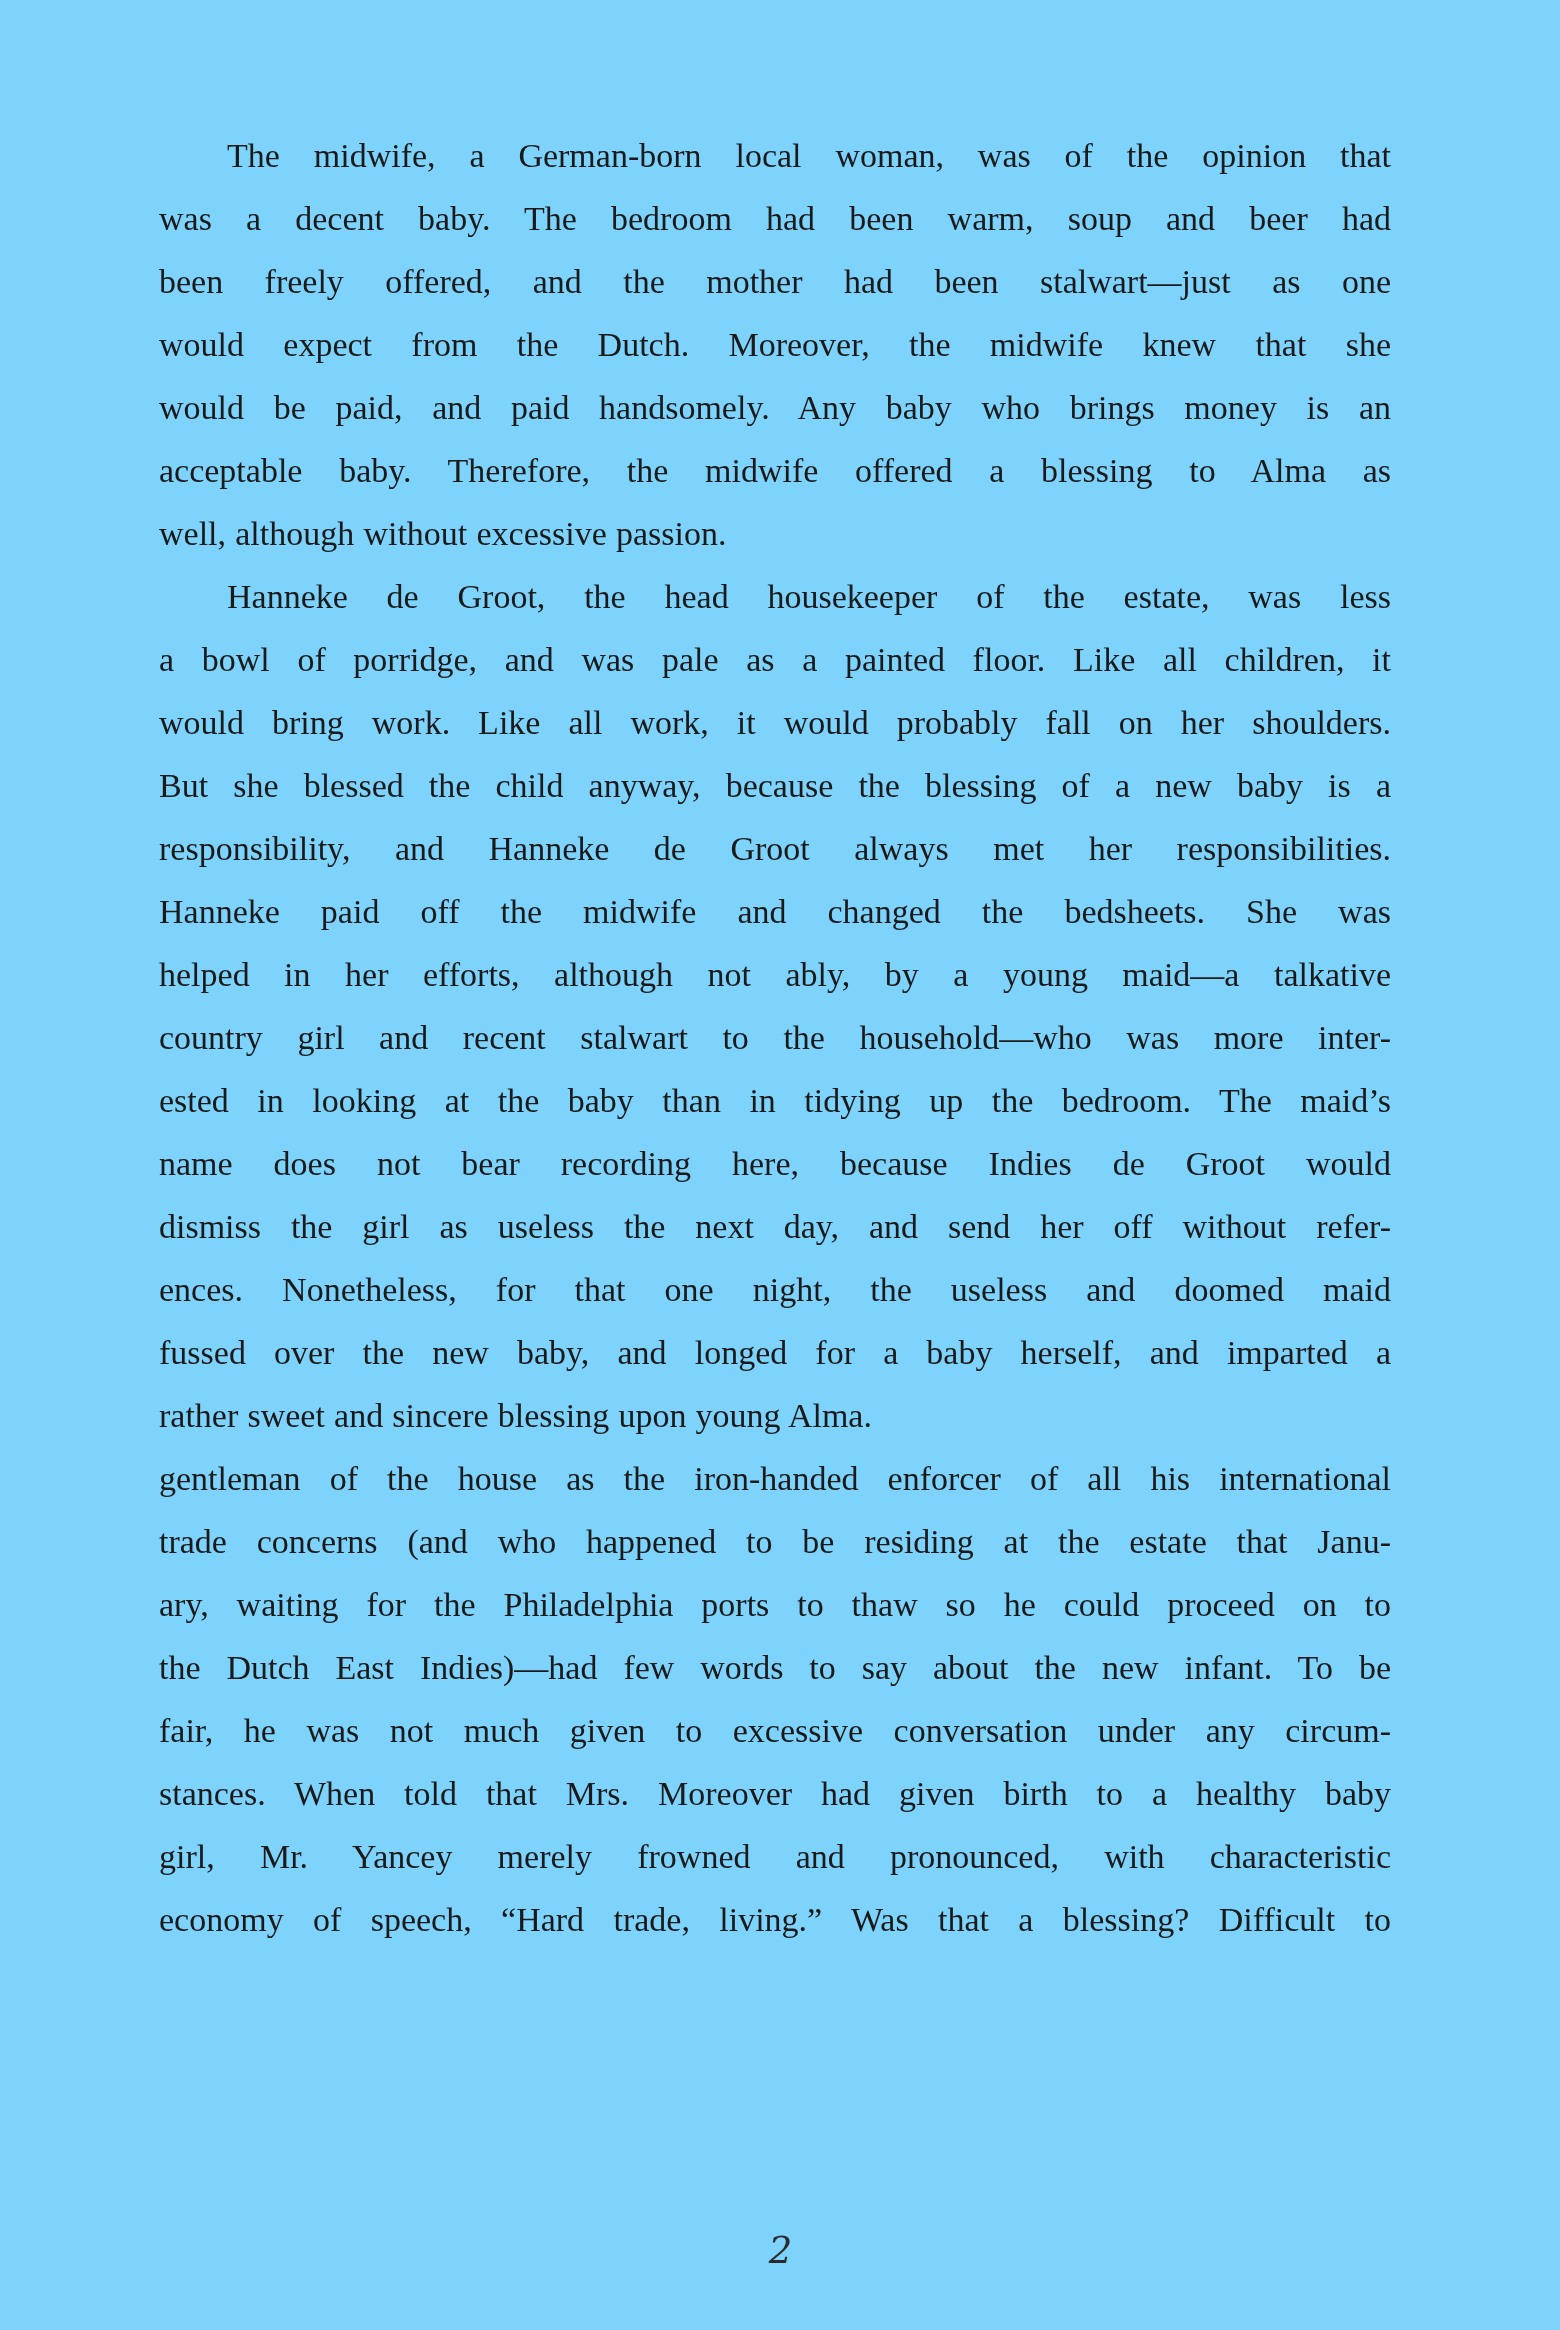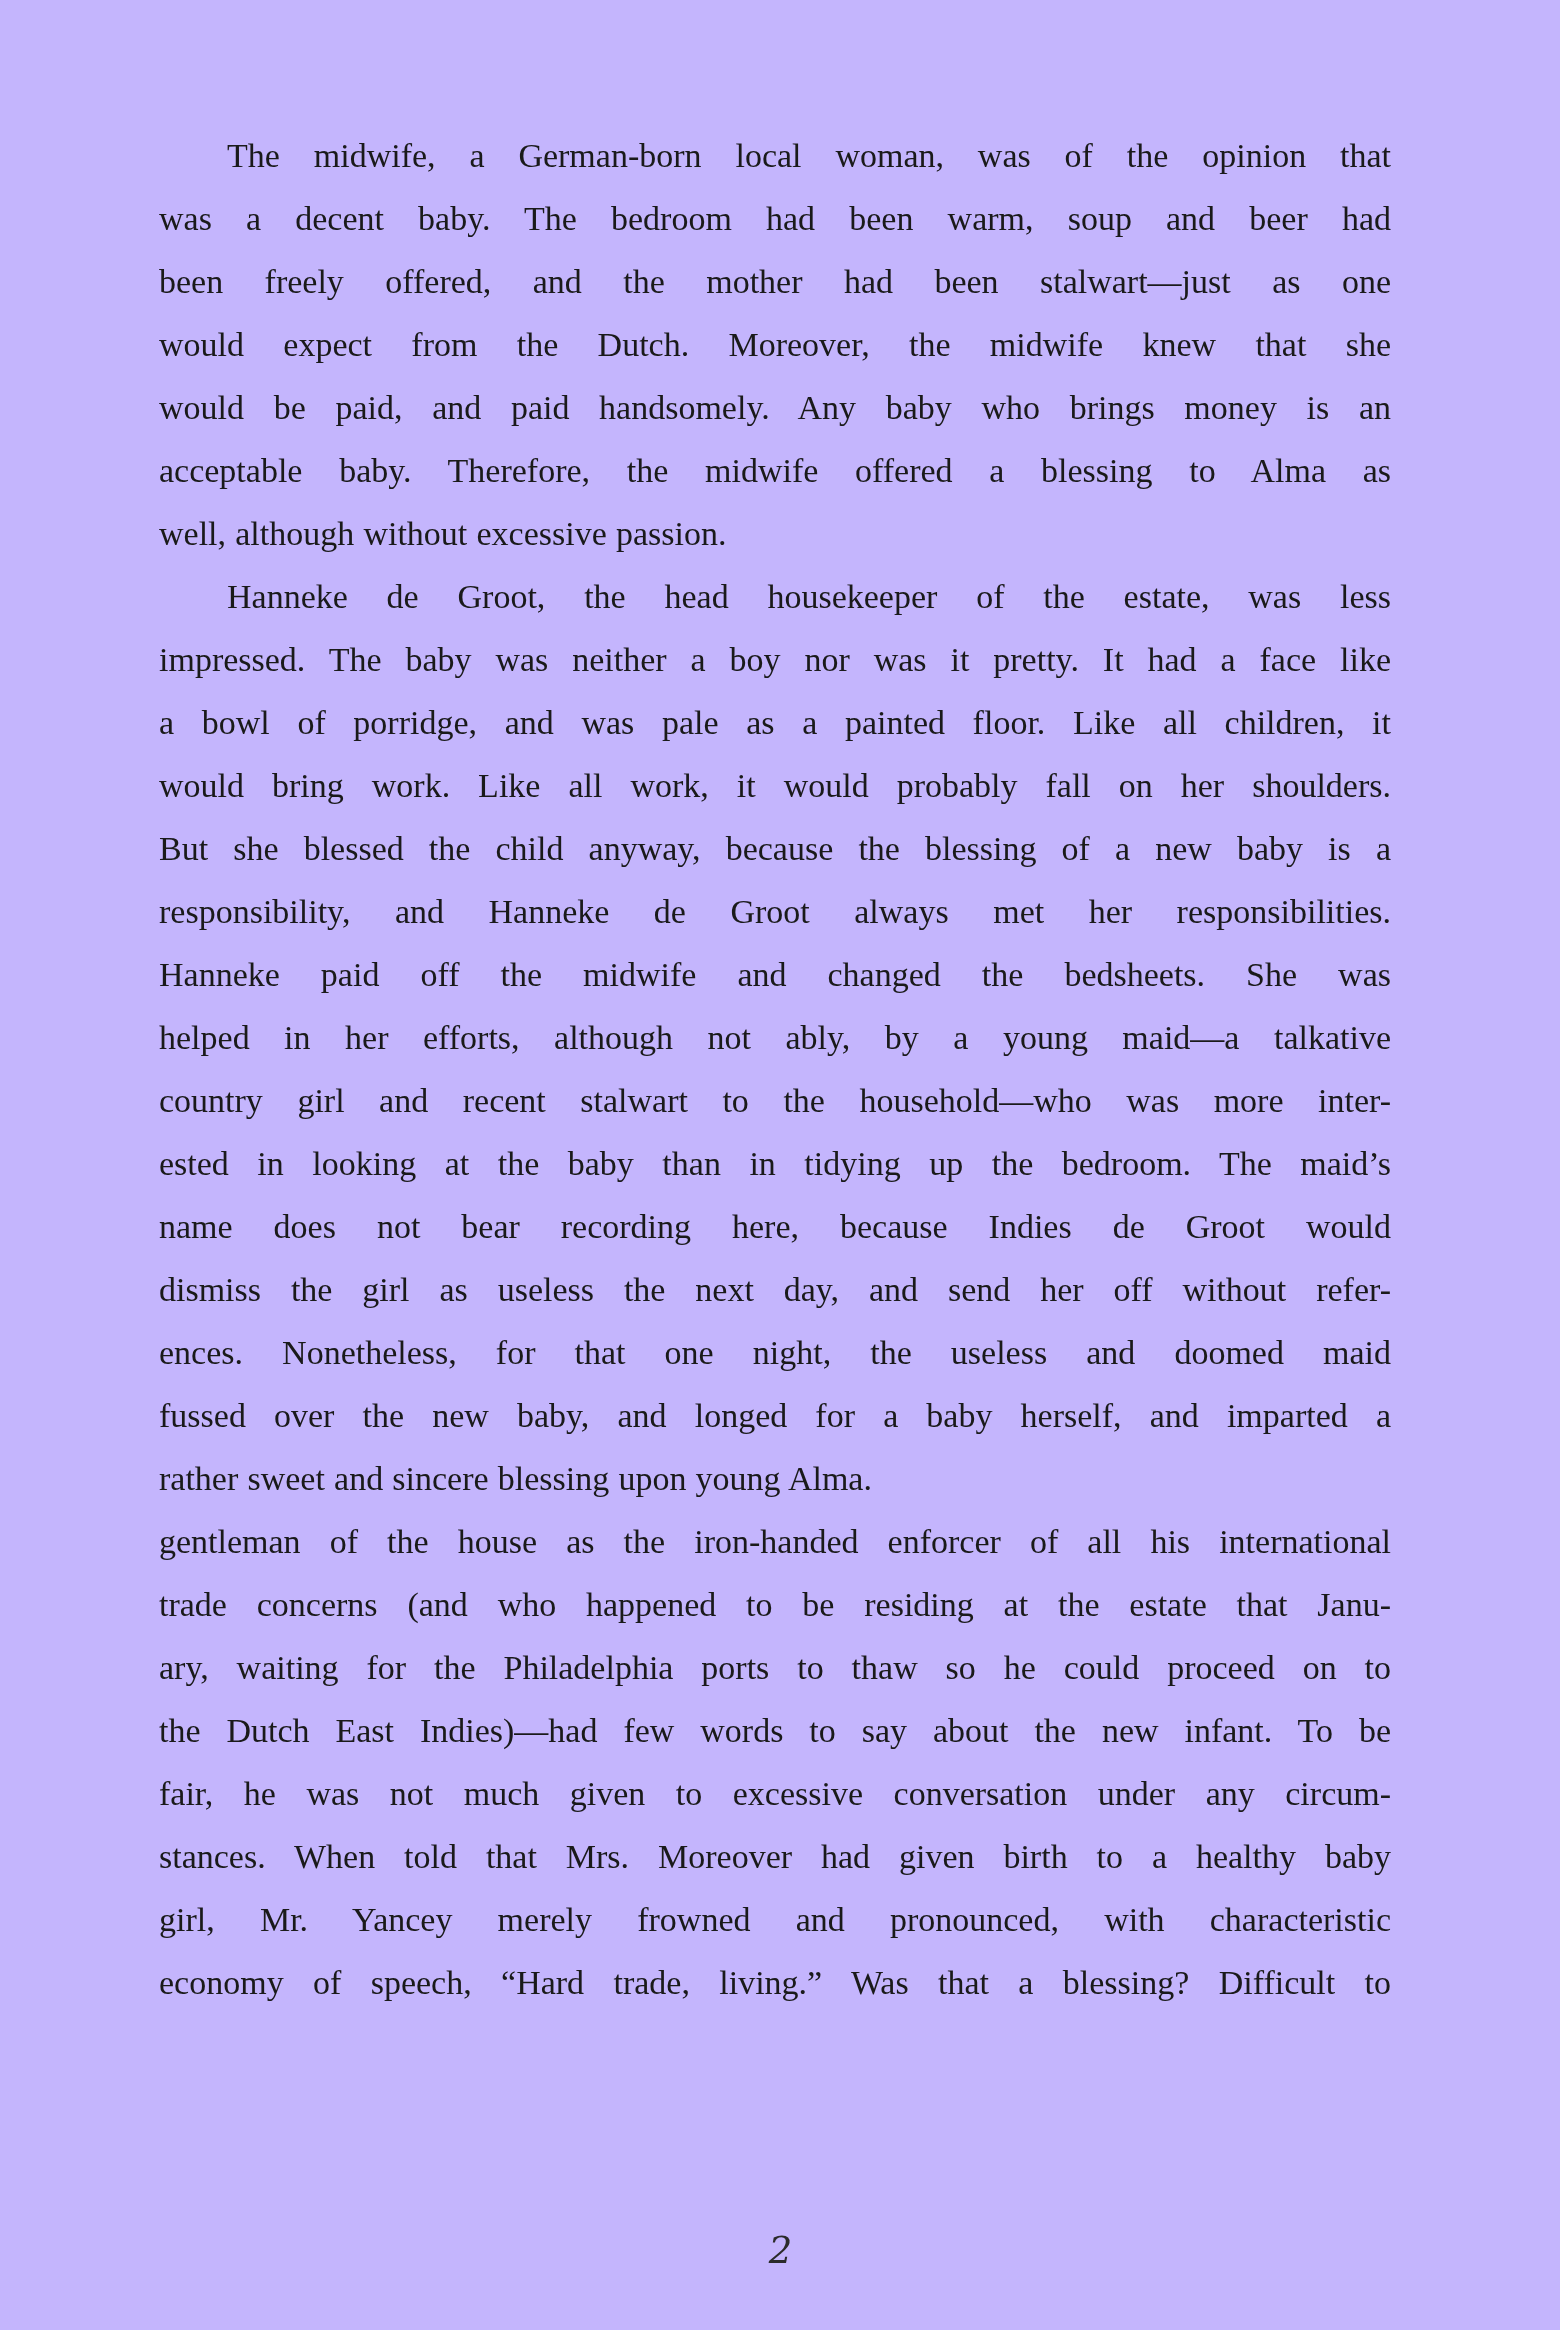--- a/index.html
+++ b/index.html
@@ -9,21 +9,21 @@
   }
   body {
     width: 1561px;
     height: 2330px;
     position: relative;
     font-family: "Liberation Serif", serif;
   }
   .book-page {
     position: absolute;
     inset: 0;
-    background: #c4b5fd;
+    background: #7dd3fc;
   }
   .text-column {
     position: absolute;
     left: 159px;
     top: 124px;
     width: 1232px;
     color: #1a1a1a;
   }
   .line {
     font-size: 34px;
@@ -57,21 +57,20 @@
 <div class="book-page">
   <div class="text-column">
       <div class="line indent">The midwife, a German-born local woman, was of the opinion that</div>
       <div class="line">was a decent baby. The bedroom had been warm, soup and beer had</div>
       <div class="line">been freely offered, and the mother had been stalwart—just as one</div>
       <div class="line">would expect from the Dutch. Moreover, the midwife knew that she</div>
       <div class="line">would be paid, and paid handsomely. Any baby who brings money is an</div>
       <div class="line">acceptable baby. Therefore, the midwife offered a blessing to Alma as</div>
       <div class="line endline">well, although without excessive passion.</div>
       <div class="line indent">Hanneke de Groot, the head housekeeper of the estate, was less</div>
-      <div class="line">impressed. The baby was neither a boy nor was it pretty. It had a face like</div>
       <div class="line">a bowl of porridge, and was pale as a painted floor. Like all children, it</div>
       <div class="line">would bring work. Like all work, it would probably fall on her shoulders.</div>
       <div class="line">But she blessed the child anyway, because the blessing of a new baby is a</div>
       <div class="line">responsibility, and Hanneke de Groot always met her responsibilities.</div>
       <div class="line">Hanneke paid off the midwife and changed the bedsheets. She was</div>
       <div class="line">helped in her efforts, although not ably, by a young maid—a talkative</div>
       <div class="line">country girl and recent stalwart to the household—who was more inter-</div>
       <div class="line">ested in looking at the baby than in tidying up the bedroom. The maid’s</div>
       <div class="line">name does not bear recording here, because Indies de Groot would</div>
       <div class="line">dismiss the girl as useless the next day, and send her off without refer-</div>

